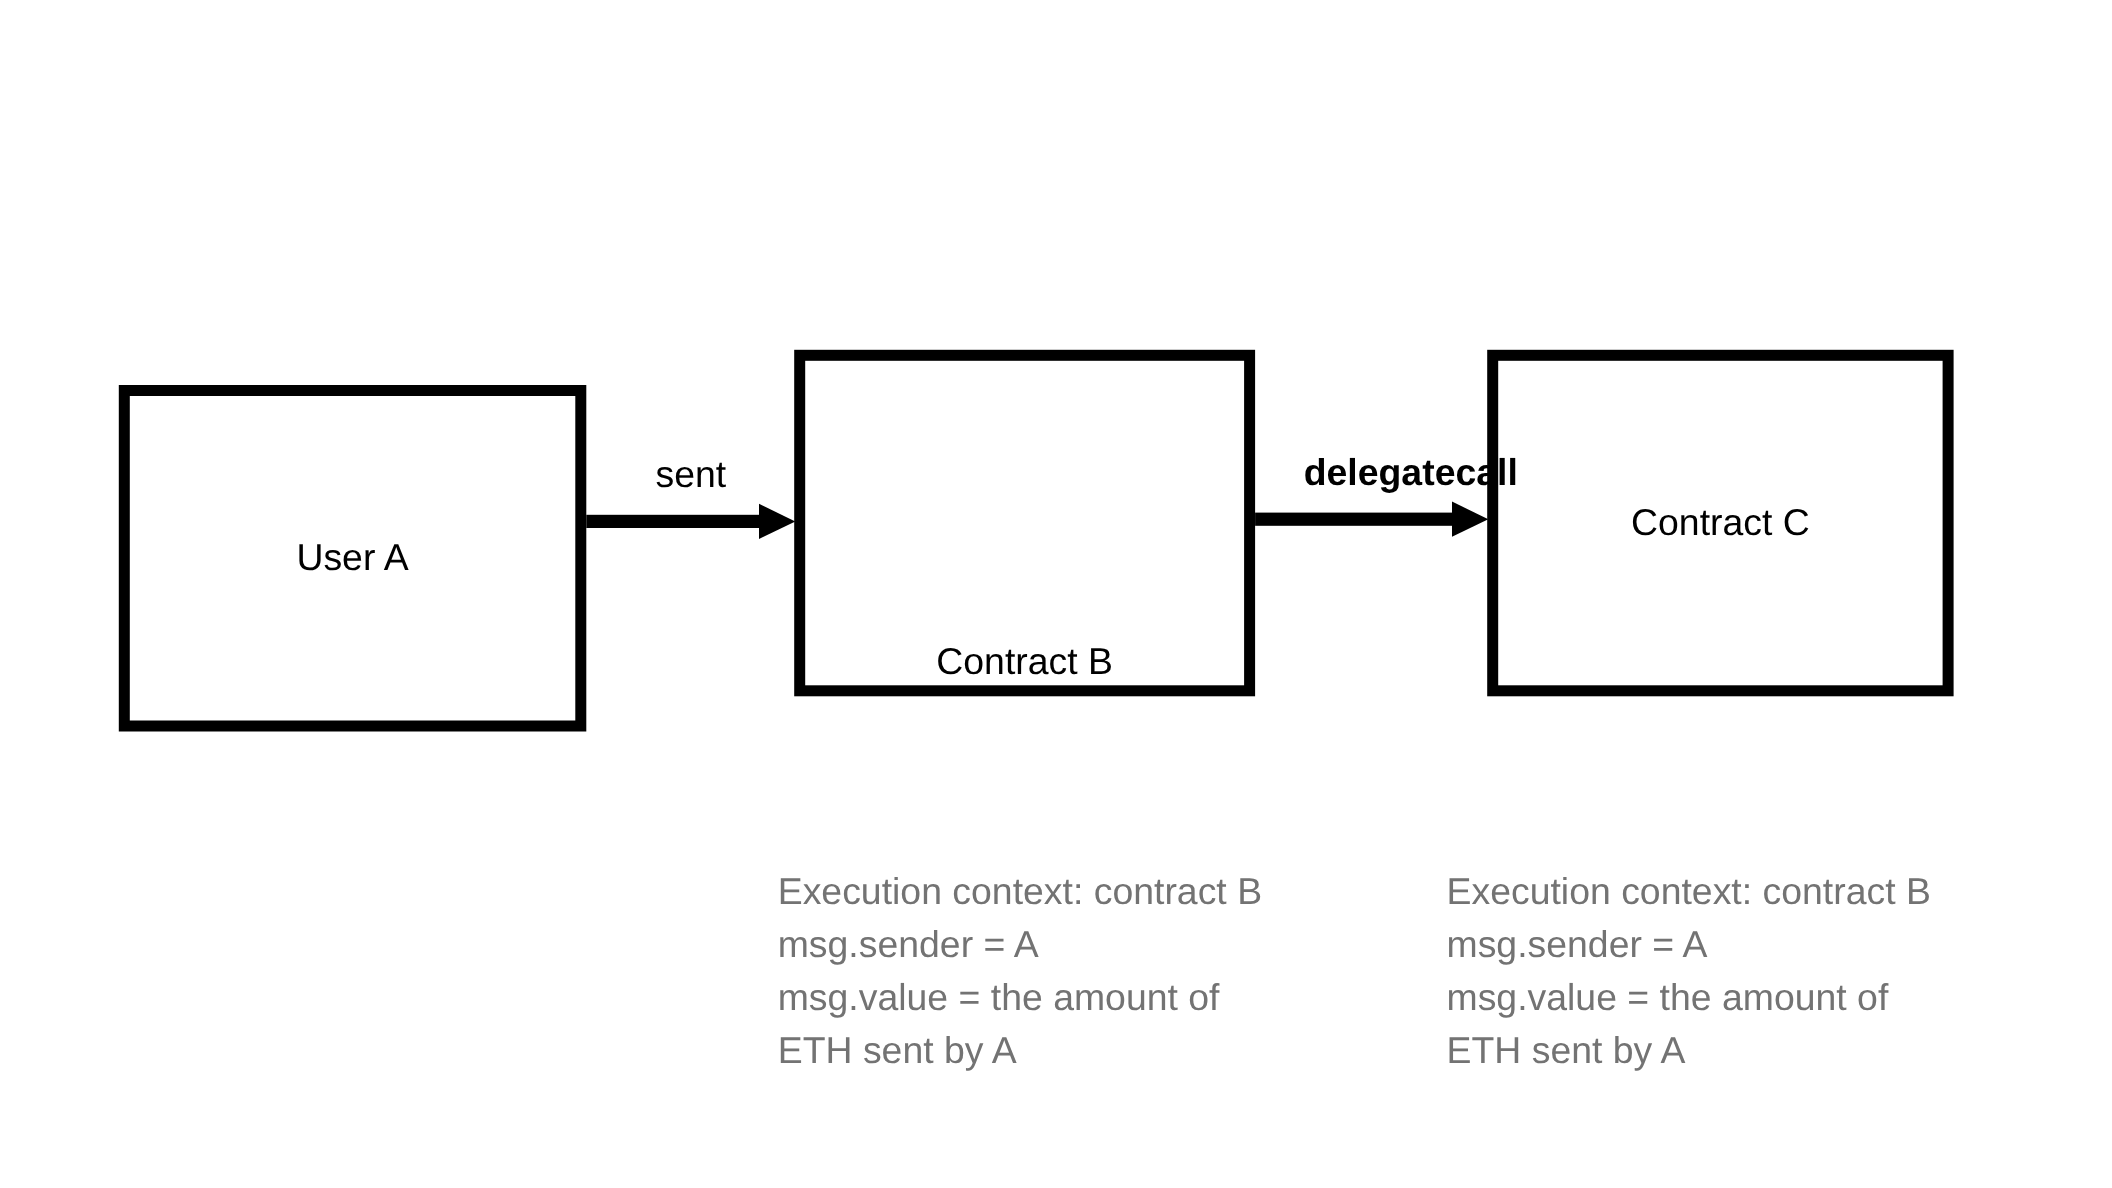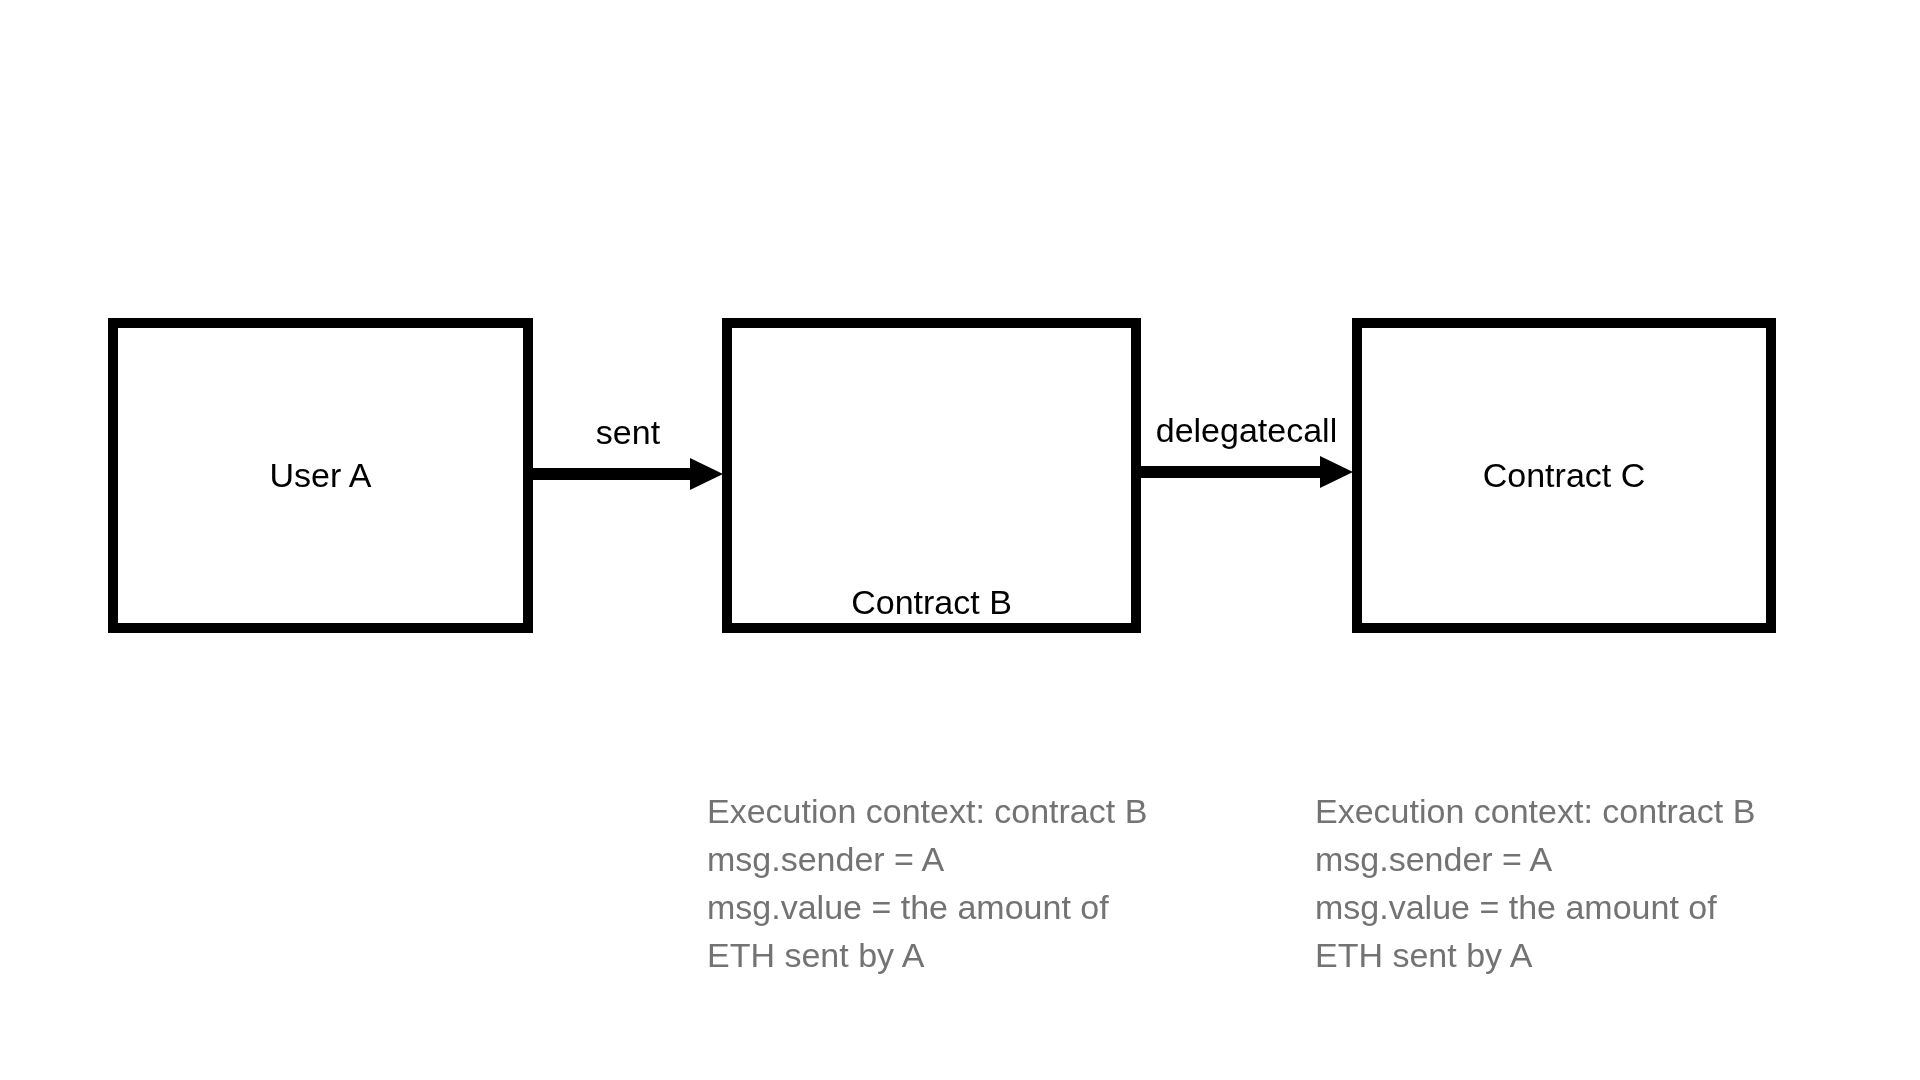--- a/index.html
+++ b/index.html
@@ -26,21 +26,21 @@
     justify-content: center;
     top: 318px;
     height: 315px;
   }
   .node-label {
     font-size: 34px;
     line-height: 1.2;
     color: #000000;
     white-space: nowrap;
   }
-  #node-user-a     { left: 108px;  width: 425px; }
+  #node-user-a     { left: 108px;  width: 425px; margin-top: 32px; }
   #node-contract-b { left: 722px;  width: 419px; align-items: flex-end; }
   #node-contract-c { left: 1352px; width: 424px; }
 
   .arrow-shaft {
     position: absolute;
     height: 12px;
     background: #000000;
   }
   #arrow-call-shaft         { left: 533px;  top: 468px; width: 160px; }
   #arrow-delegatecall-shaft { left: 1141px; top: 466px; width: 182px; }
@@ -58,21 +58,21 @@
 
   .arrow-label {
     position: absolute;
     font-size: 34px;
     line-height: 40px;
     text-align: center;
     color: #000000;
     white-space: nowrap;
   }
   #arrow-call-label         { left: 533px;  top: 412px; width: 190px; }
-  #arrow-delegatecall-label { left: 1136px; top: 410px; width: 221px; }
+  #arrow-delegatecall-label { left: 1172px; top: 410px; width: 221px; font-weight: bold; }
 
   .annotation {
     position: absolute;
     top: 787px;
     width: 500px;
     font-size: 34px;
     line-height: 48px;
     color: #737373;
   }
   #annotation-b { left: 707px; }

